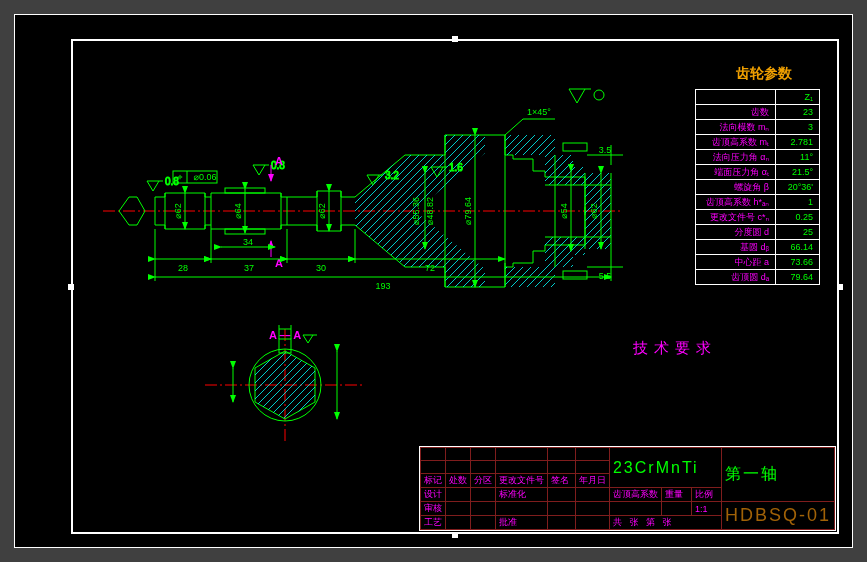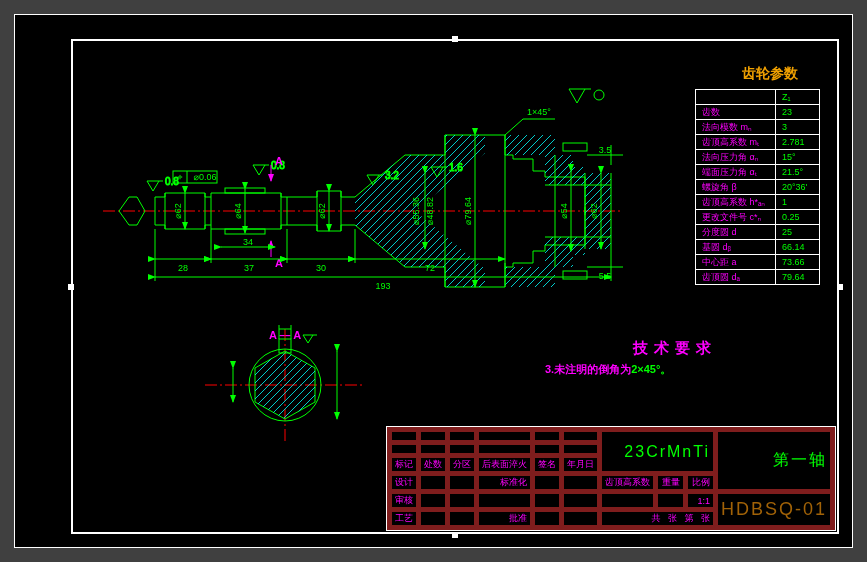--- a/index.html
+++ b/index.html
@@ -38,45 +38,45 @@
     position: absolute;
     right: 32px; top: 74px;
     border-collapse: collapse;
   }
   .param-table td {
     border: 1px solid #fff;
     padding: 0 6px;
     height: 15px;
     font-size: 9px;
     color: #ff00ff;
-    text-align: left;
+    text-align: right;
     white-space: nowrap;
   }
   .param-table td.lbl { color: #ff00ff; min-width: 80px; }
   .param-table td.val { color: #00ff00; min-width: 44px; }
   .param-table tr.hdr td { color: #00ff00; }
   
-  .tech { position: absolute; left: 530px; top: 324px; width: 260px; font-weight: bold; }
+  .tech { position: absolute; left: 530px; top: 324px; width: 260px; }
   .tech-title { color: #ff00ff; font-size: 15px; text-align: center; letter-spacing: 6px; }
   .tech-line { color: #ff00ff; font-size: 11px; margin-top: 4px; }
   .tech-line .green { color: #00ff00; }
   
   .titleblock {
     position: absolute;
     right: 16px; bottom: 16px;
     border: 1px solid #fff;
   }
   .titleblock table { border-collapse: collapse; }
   .titleblock td {
-    border: 5px solid #7f1d1d;
+    border: 1px solid #7f1d1d;
     font-size: 9px;
     color: #ff00ff;
     height: 13px;
     padding: 0 3px;
-    text-align: right;
+    text-align: left;
     white-space: nowrap;
   }
   .titleblock .big { font-size: 16px; color: #00ff00; letter-spacing: 2px; }
   .titleblock .big2 { font-size: 18px; color: #a16207; letter-spacing: 2px; }
   
   svg.draw { position: absolute; left: 0; top: 0; }
   .gline { stroke: #00ff00; stroke-width: 1; fill: none; }
   .mline { stroke: #ff00ff; stroke-width: 1; fill: none; }
   .rline { stroke: #ff0000; stroke-width: 1; fill: none; stroke-dasharray: 12 3 2 3; }
   .hatch { fill: url(#hatch); stroke: none; }
@@ -89,21 +89,21 @@
 
 <div class="canvas">
 
   <div class="inner-border"></div>
 
   <div class="midpoint" style="left:53px; top:269px;"></div>
   <div class="midpoint" style="left:822px; top:269px;"></div>
   <div class="midpoint" style="left:437px; top:21px;"></div>
   <div class="midpoint" style="left:437px; top:517px;"></div>
 
-  <div class="title-text" style="right:54px; top:50px;text-align:right;">齿轮参数</div>
+  <div class="title-text" style="right:60px; top:50px;text-align:right;">齿轮参数</div>
 
   <table class="param-table">
     <tbody>
         <tr class="hdr">
           <td class="lbl"></td>
           <td class="val">Z₁</td>
         </tr>
     <tr>
           <td class="lbl">齿数</td>
           <td class="val">23</td>
@@ -111,21 +111,21 @@
     <tr>
           <td class="lbl">法向模数 mₙ</td>
           <td class="val">3</td>
         </tr>
     <tr>
           <td class="lbl">齿顶高系数 mₜ</td>
           <td class="val">2.781</td>
         </tr>
     <tr>
           <td class="lbl">法向压力角 αₙ</td>
-          <td class="val">15°</td>
+          <td class="val">11°</td>
         </tr>
     <tr>
           <td class="lbl">端面压力角 αₜ</td>
           <td class="val">21.5°</td>
         </tr>
     <tr>
           <td class="lbl">螺旋角 β</td>
           <td class="val">20°36'</td>
         </tr>
     <tr>
@@ -150,21 +150,20 @@
         </tr>
     <tr>
           <td class="lbl">齿顶圆 dₐ</td>
           <td class="val">79.64</td>
         </tr>
   </tbody>
     </table>
 
   <div class="tech">
     <div class="tech-title">技术要求</div>
-    <div class="tech-line" id="techline2"><span>3.未注明的倒角为</span><span class="green">2×45°。</span></div>
   </div>
 
   <div class="titleblock">
     <table>
       <tbody>
           <tr>
         <td style="width:24px"></td>
             <td style="width:24px"></td>
             <td style="width:24px"></td>
         <td style="width:44px"></td>
@@ -178,21 +177,21 @@
             <td></td>
             <td></td>
             <td></td>
             <td></td>
             <td></td>
           </tr>
       <tr>
         <td>标记</td>
             <td>处数</td>
         <td>分区</td>
-            <td>后表面淬火</td>
+            <td>更改文件号</td>
         <td>签名</td>
             <td>年月日</td>
       </tr>
       <tr>
         <td>设计</td>
             <td></td>
             <td></td>
         <td>标准化</td>
             <td></td>
             <td></td>

